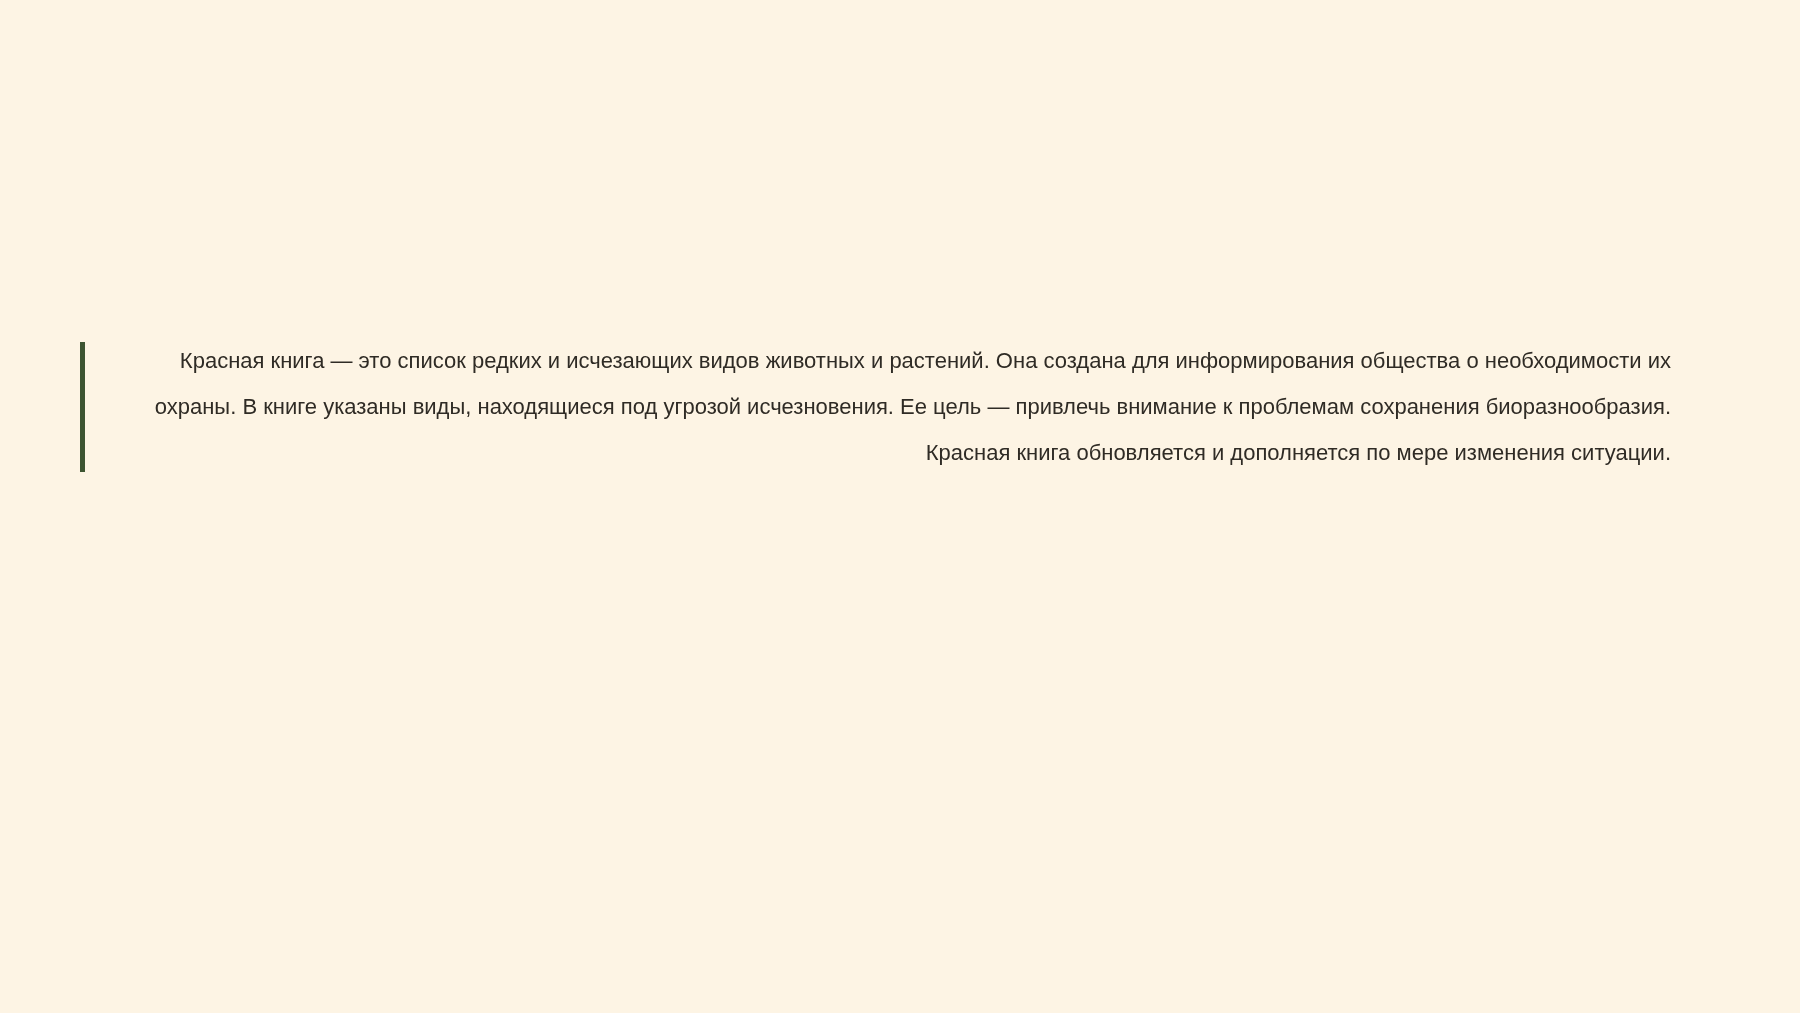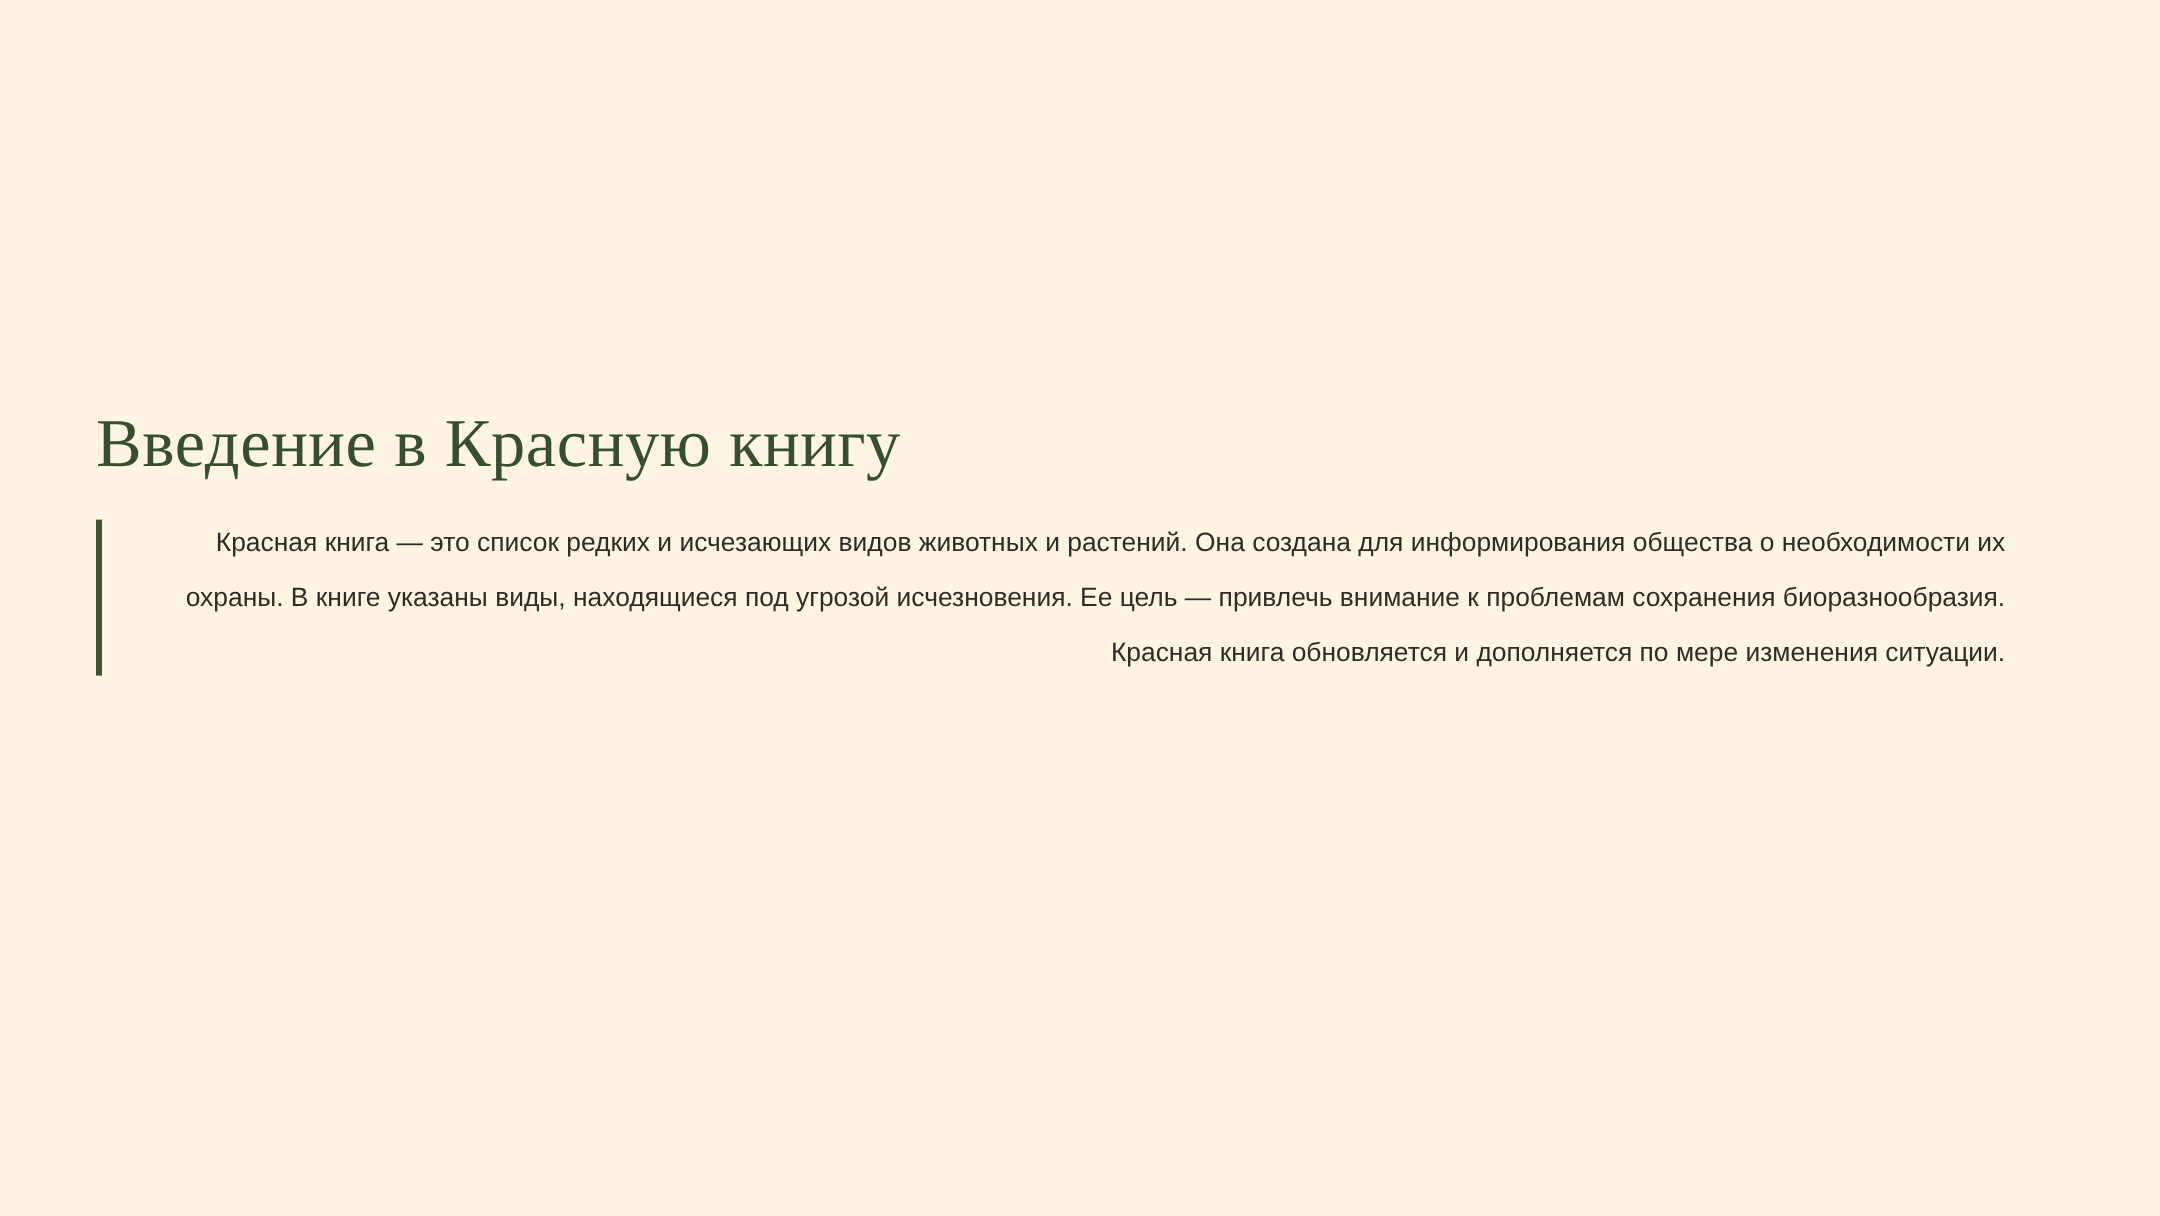--- a/index.html
+++ b/index.html
@@ -58,21 +58,20 @@
     text-align: right;
     font-weight: 400;
   }
 </style>
 </head>
 <body>
 
 <div class="slide">
   <div class="content-block">
 
-    <h1 class="page-title">Введение в Красную книгу</h1>
 
     <div class="body-wrap">
       <span class="accent-bar"></span>
       <p class="body-text">Красная книга — это список редких и исчезающих видов животных и растений. Она создана для информирования общества о необходимости их охраны. В книге указаны виды, находящиеся под угрозой исчезновения. Ее цель — привлечь внимание к проблемам сохранения биоразнообразия. Красная книга обновляется и дополняется по мере изменения ситуации.</p>
     </div>
 
   </div>
 </div>
 
 </body></html>

